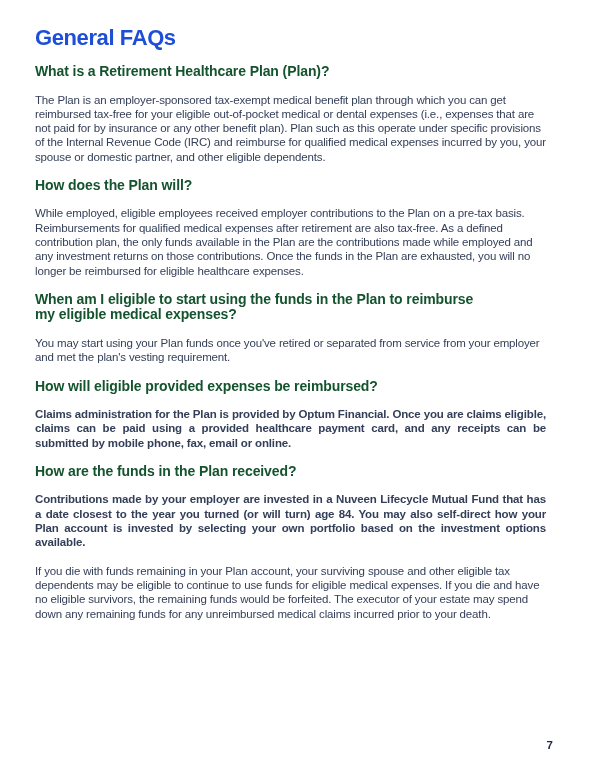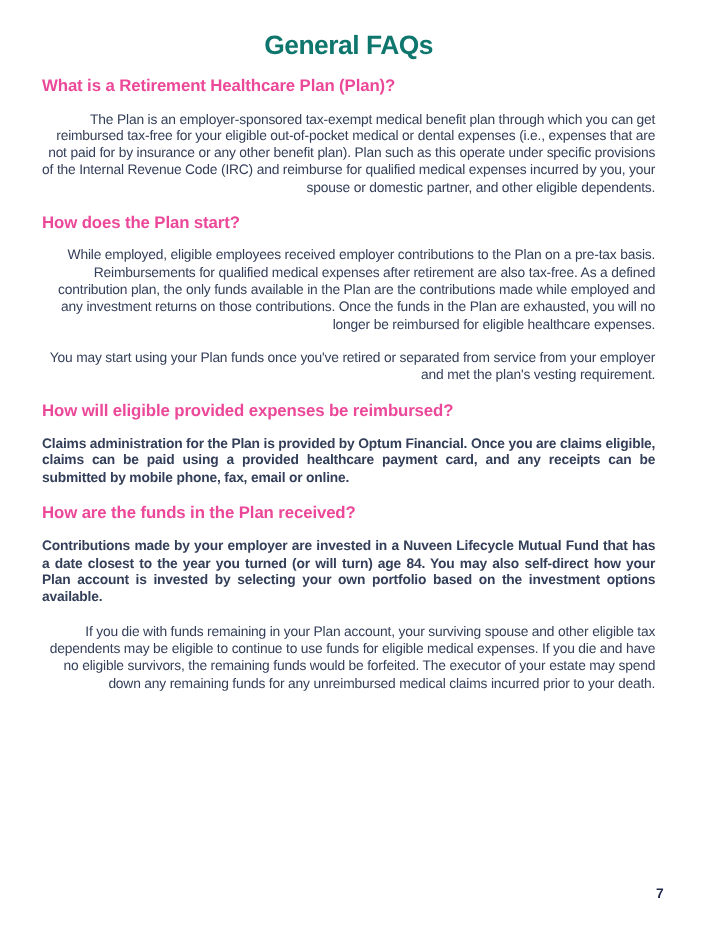--- a/index.html
+++ b/index.html
@@ -15,40 +15,39 @@
     width: 600px;
     height: 776px;
     background: #ffffff;
     padding: 26px 54px 0 35px;
   }
   .doc-title {
     font-size: 22px;
     line-height: 24px;
     font-weight: bold;
     letter-spacing: -0.4px;
-    color: #0f766e;
+    color: #1d4ed8;
     margin: 0 0 14px 0;
-    text-align: center;
   }
   .faq h2 {
     font-size: 14px;
     line-height: 15.5px;
     font-weight: bold;
     letter-spacing: -0.1px;
-    color: #ec4899;
+    color: #14532d;
     margin: 0 0 13px 0;
     white-space: pre-line;
   }
   .faq p {
     font-size: 11.5px;
     line-height: 14.3px;
     letter-spacing: -0.15px;
     color: #333e58;
     margin: 0 0 14px 0;
-    text-align: right;
+    text-align: left;
   }
   .faq p.justify {
     text-align: justify;
     font-weight: bold;
   }
   .page-number {
     position: absolute;
     right: 47px;
     bottom: 25px;
     font-size: 11.5px;
@@ -62,25 +61,27 @@
 <div class="page">
 
   <h1 class="doc-title">General FAQs</h1>
 
   <section class="faq">
     <h2>What is a Retirement Healthcare Plan (Plan)?</h2>
     <p>The Plan is an employer-sponsored tax-exempt medical benefit plan through which you can get reimbursed tax-free for your eligible out-of-pocket medical or dental expenses (i.e., expenses that are not paid for by insurance or any other benefit plan). Plan such as this operate under specific provisions of the Internal Revenue Code (IRC) and reimburse for qualified medical expenses incurred by you, your spouse or domestic partner, and other eligible dependents.</p>
   </section>
 
   <section class="faq">
-    <h2>How does the Plan start?</h2>
+    <h2>How does the Plan will?</h2>
     <p>While employed, eligible employees received employer contributions to the Plan on a pre-tax basis. Reimbursements for qualified medical expenses after retirement are also tax-free. As a defined contribution plan, the only funds available in the Plan are the contributions made while employed and any investment returns on those contributions. Once the funds in the Plan are exhausted, you will no longer be reimbursed for eligible healthcare expenses.</p>
   </section>
 
   <section class="faq">
+    <h2>When am I eligible to start using the funds in the Plan to reimburse
+my eligible medical expenses?</h2>
     <p>You may start using your Plan funds once you've retired or separated from service from your employer and met the plan's vesting requirement.</p>
   </section>
 
   <section class="faq">
     <h2>How will eligible provided expenses be reimbursed?</h2>
     <p class="justify">Claims administration for the Plan is provided by Optum Financial. Once you are claims eligible, claims can be paid using a provided healthcare payment card, and any receipts can be submitted by mobile phone, fax, email or online.</p>
   </section>
 
   <section class="faq">
     <h2>How are the funds in the Plan received?</h2>

